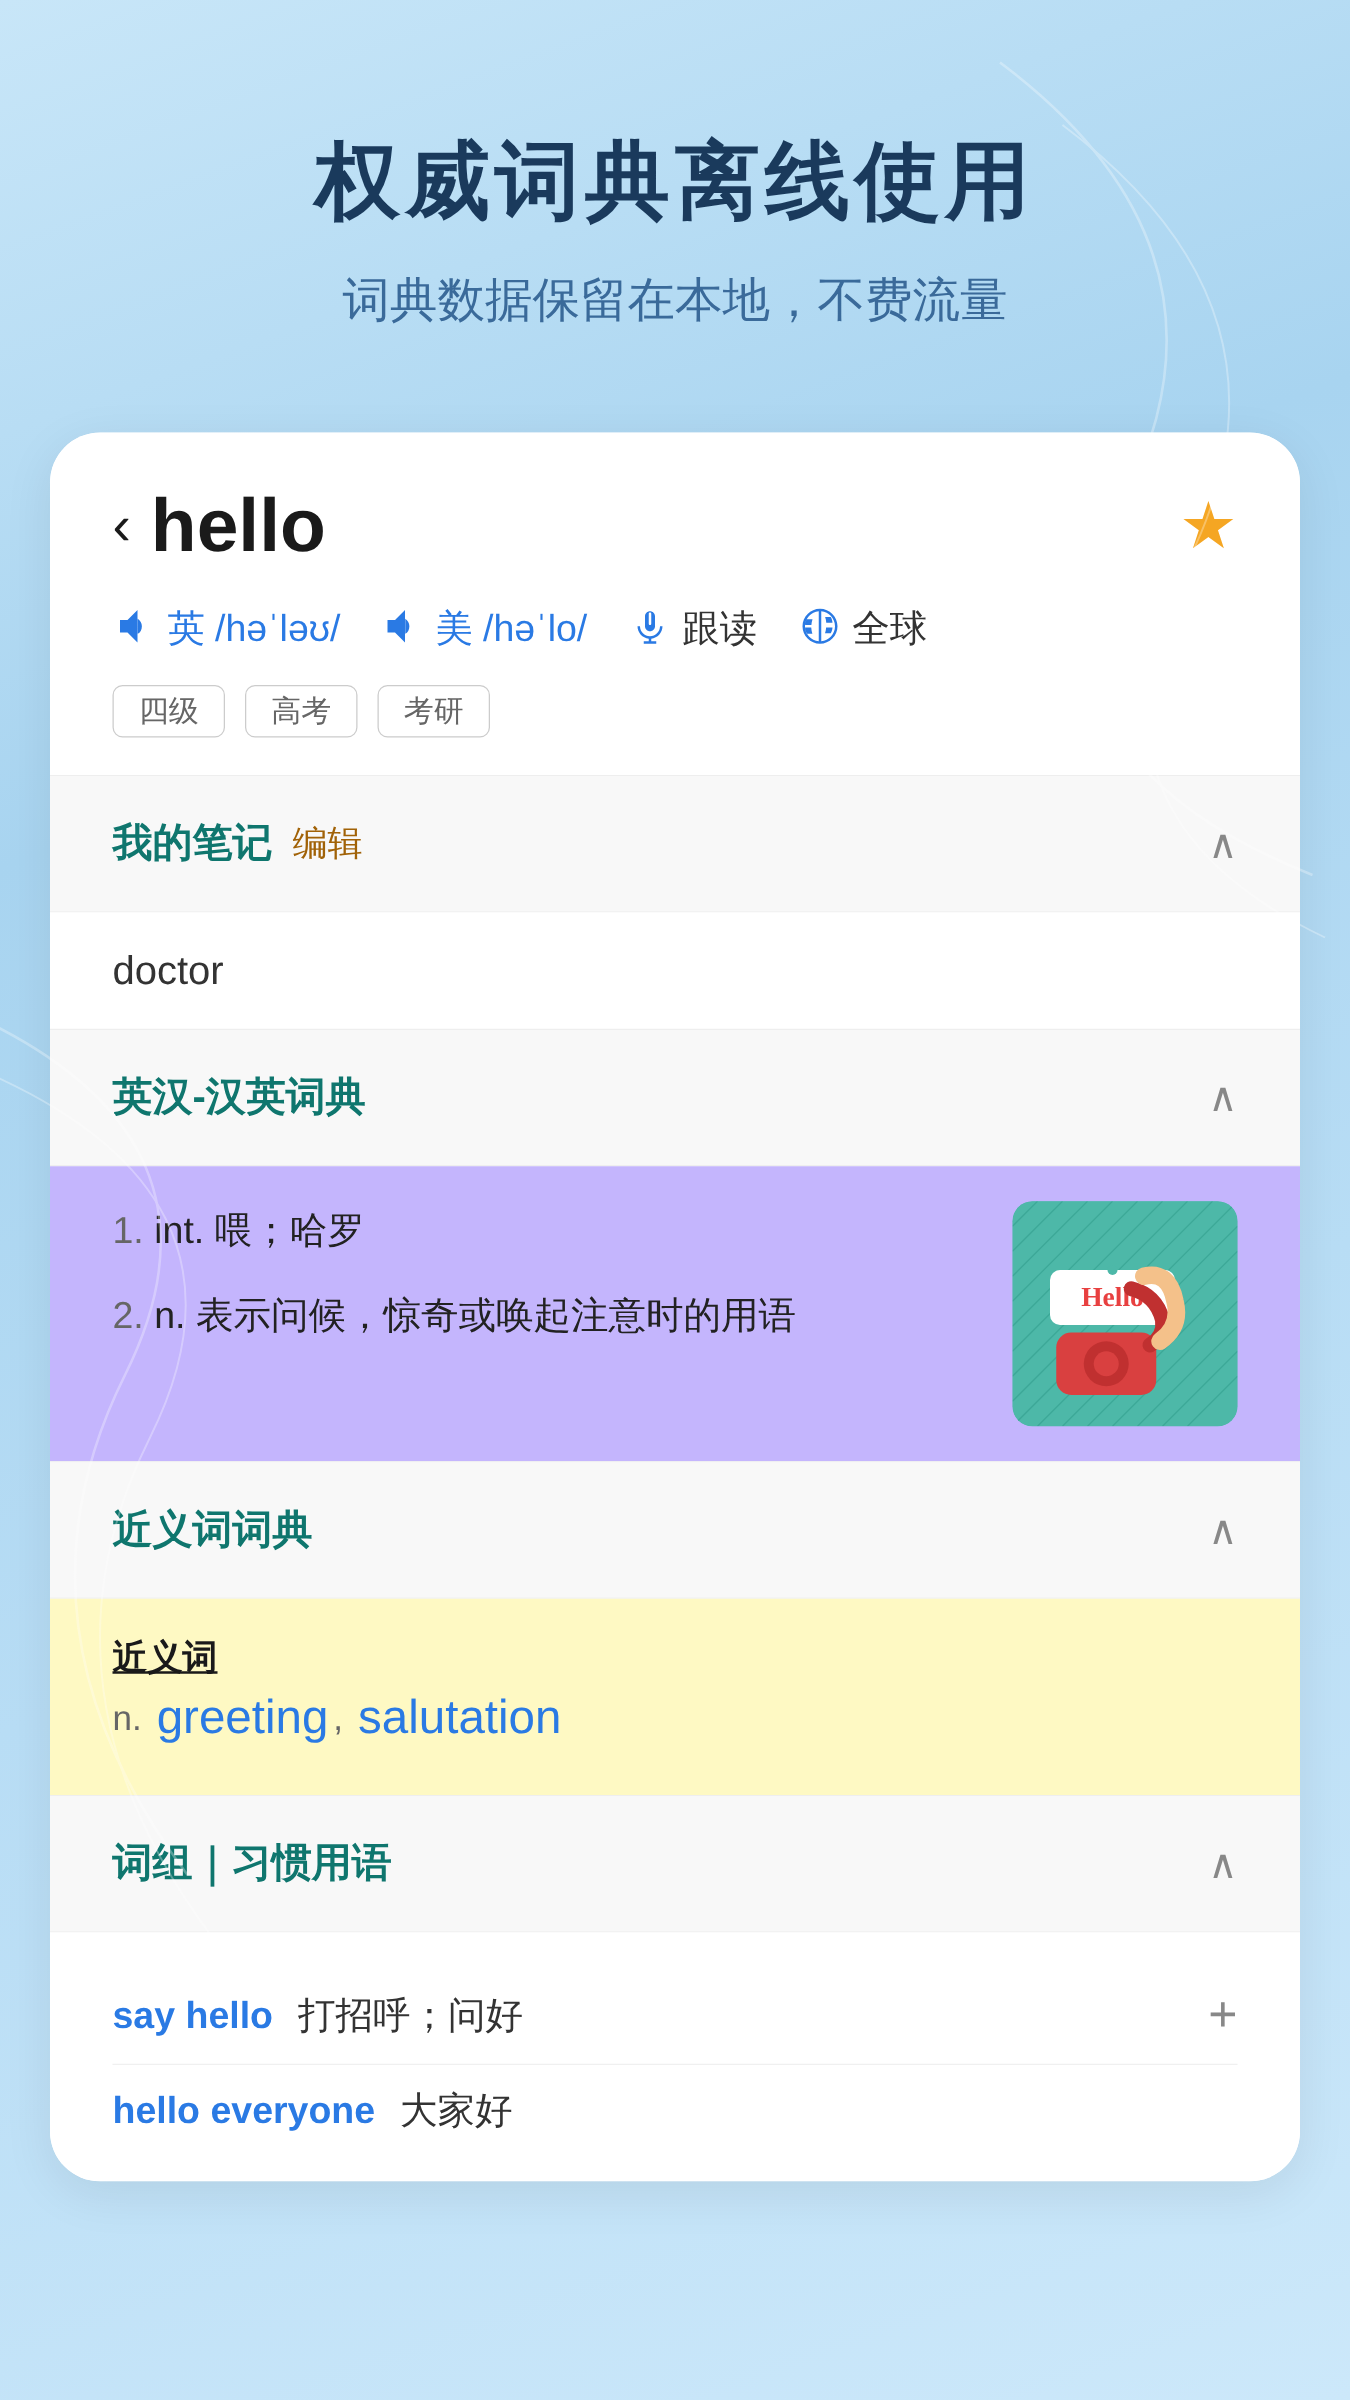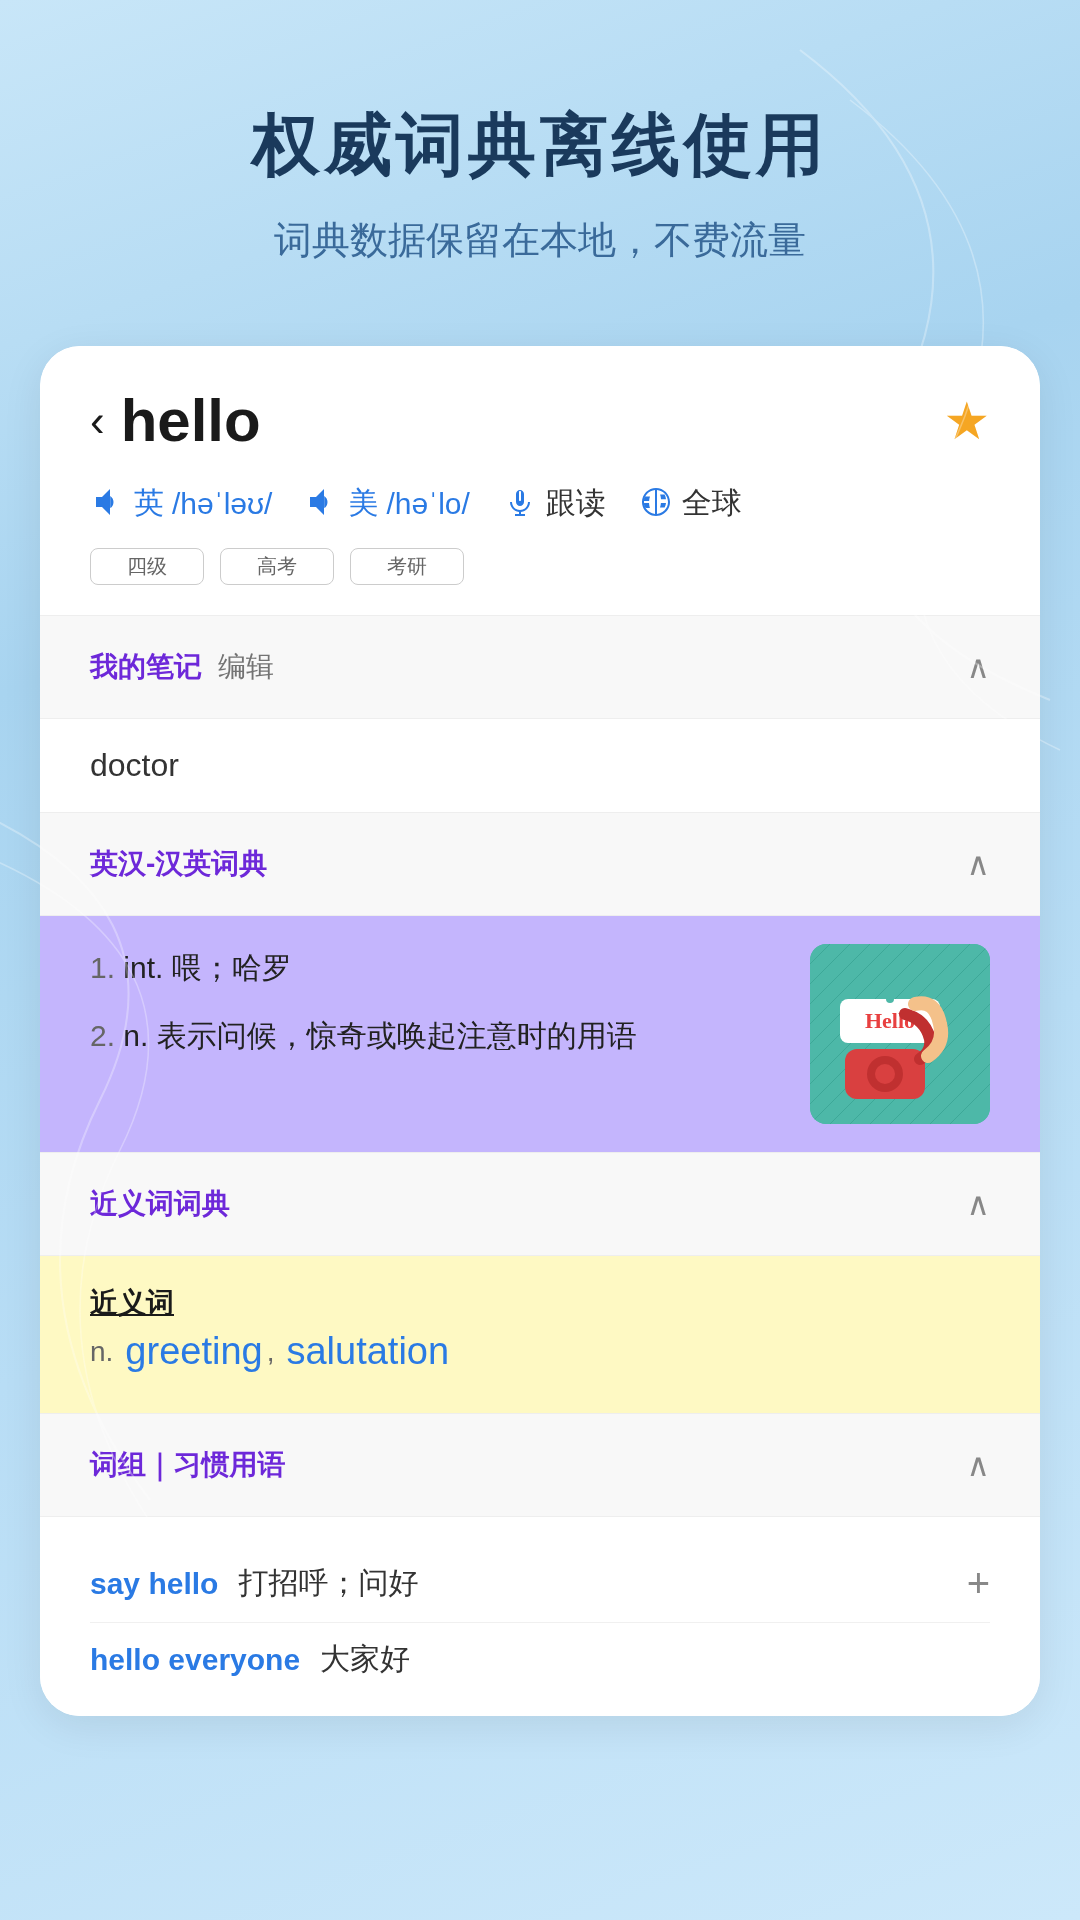--- a/index.html
+++ b/index.html
@@ -138,22 +138,22 @@
 
     
     .tags-row {
       display: flex;
       gap: 16px;
     }
 
     .tag {
       border: 1.5px solid #ccc;
       border-radius: 8px;
-      padding: 4px 36px;
-      font-size: 20px;
+      padding: 4px 20px;
+      font-size: 24px;
       color: #666;
     }
 
     
     .section-divider {
       height: 1px;
       background: #eeeeee;
       margin: 0 0px;
     }
 
@@ -161,28 +161,28 @@
     .section-header {
       display: flex;
       align-items: center;
       justify-content: space-between;
       padding: 32px 50px;
       background: #f8f8f8;
       cursor: pointer;
     }
 
     .section-title {
-      font-size: 28px;
+      font-size: 32px;
       font-weight: 700;
-      color: #6d28d9;
+      color: #0f766e;
     }
 
     .section-edit {
       font-size: 28px;
-      color: #737373;
+      color: #a16207;
       margin-left: 16px;
     }
 
     .section-title-left {
       display: flex;
       align-items: center;
     }
 
     .chevron-up {
       font-size: 32px;

